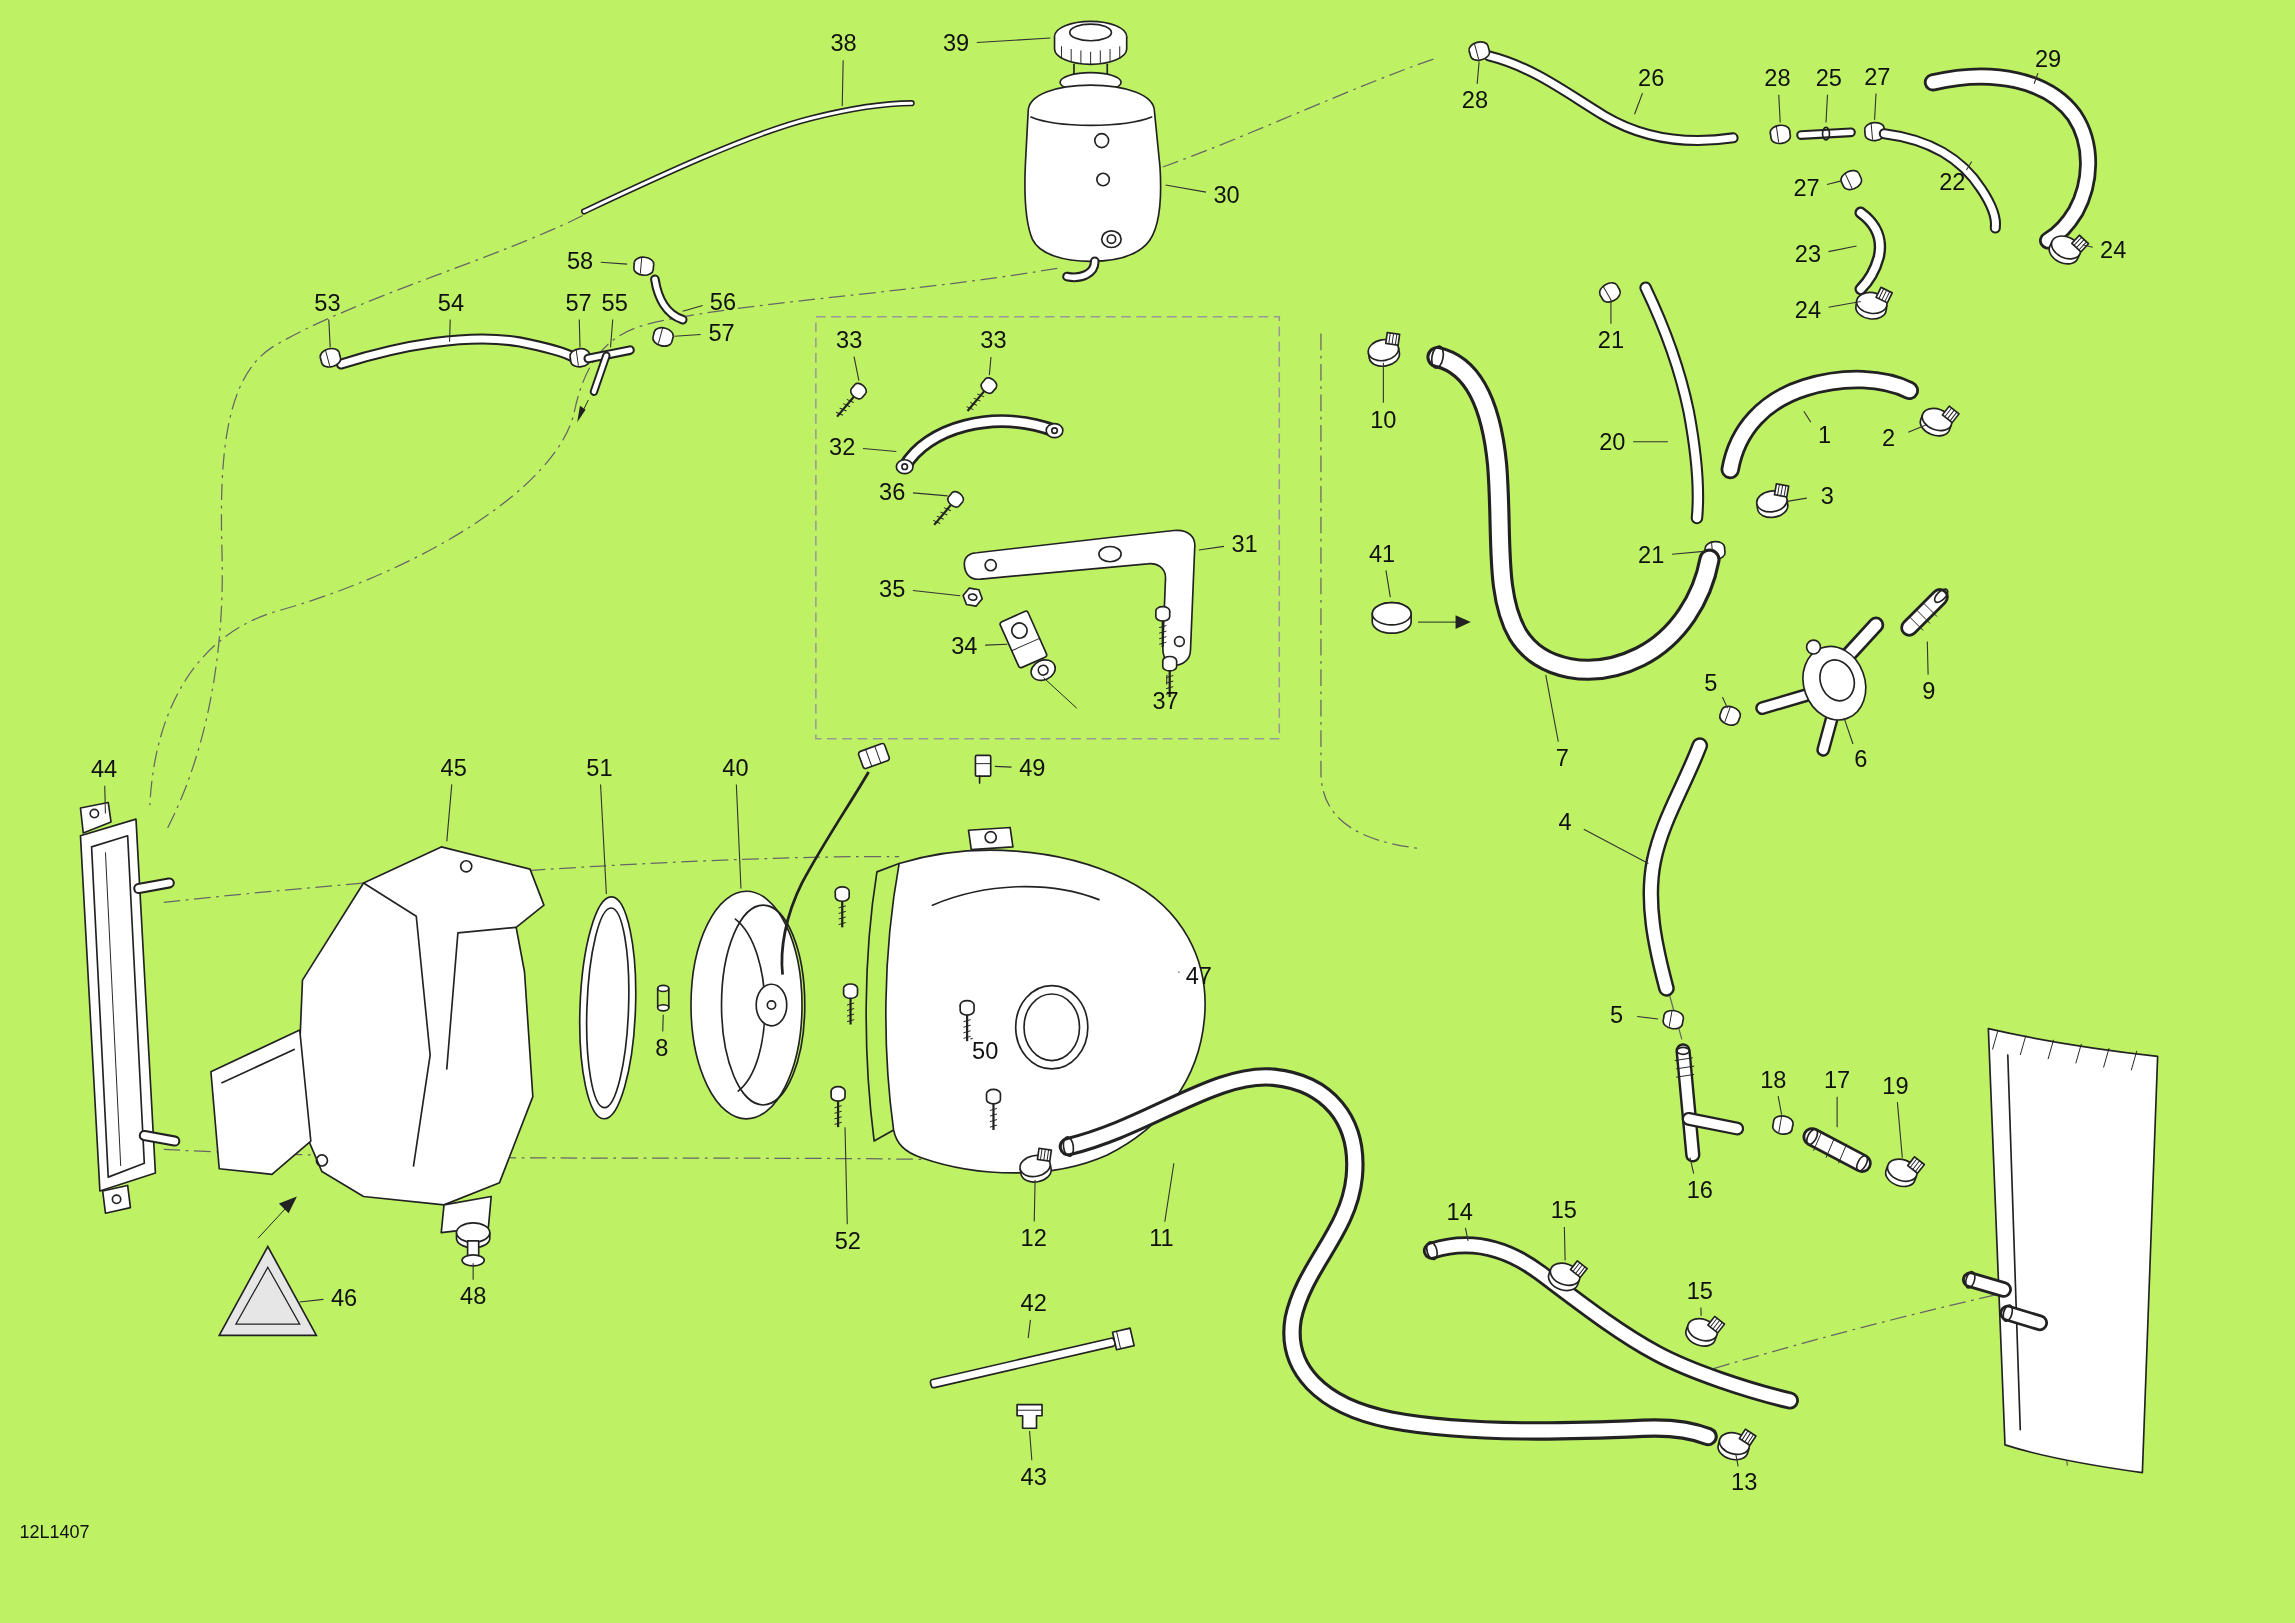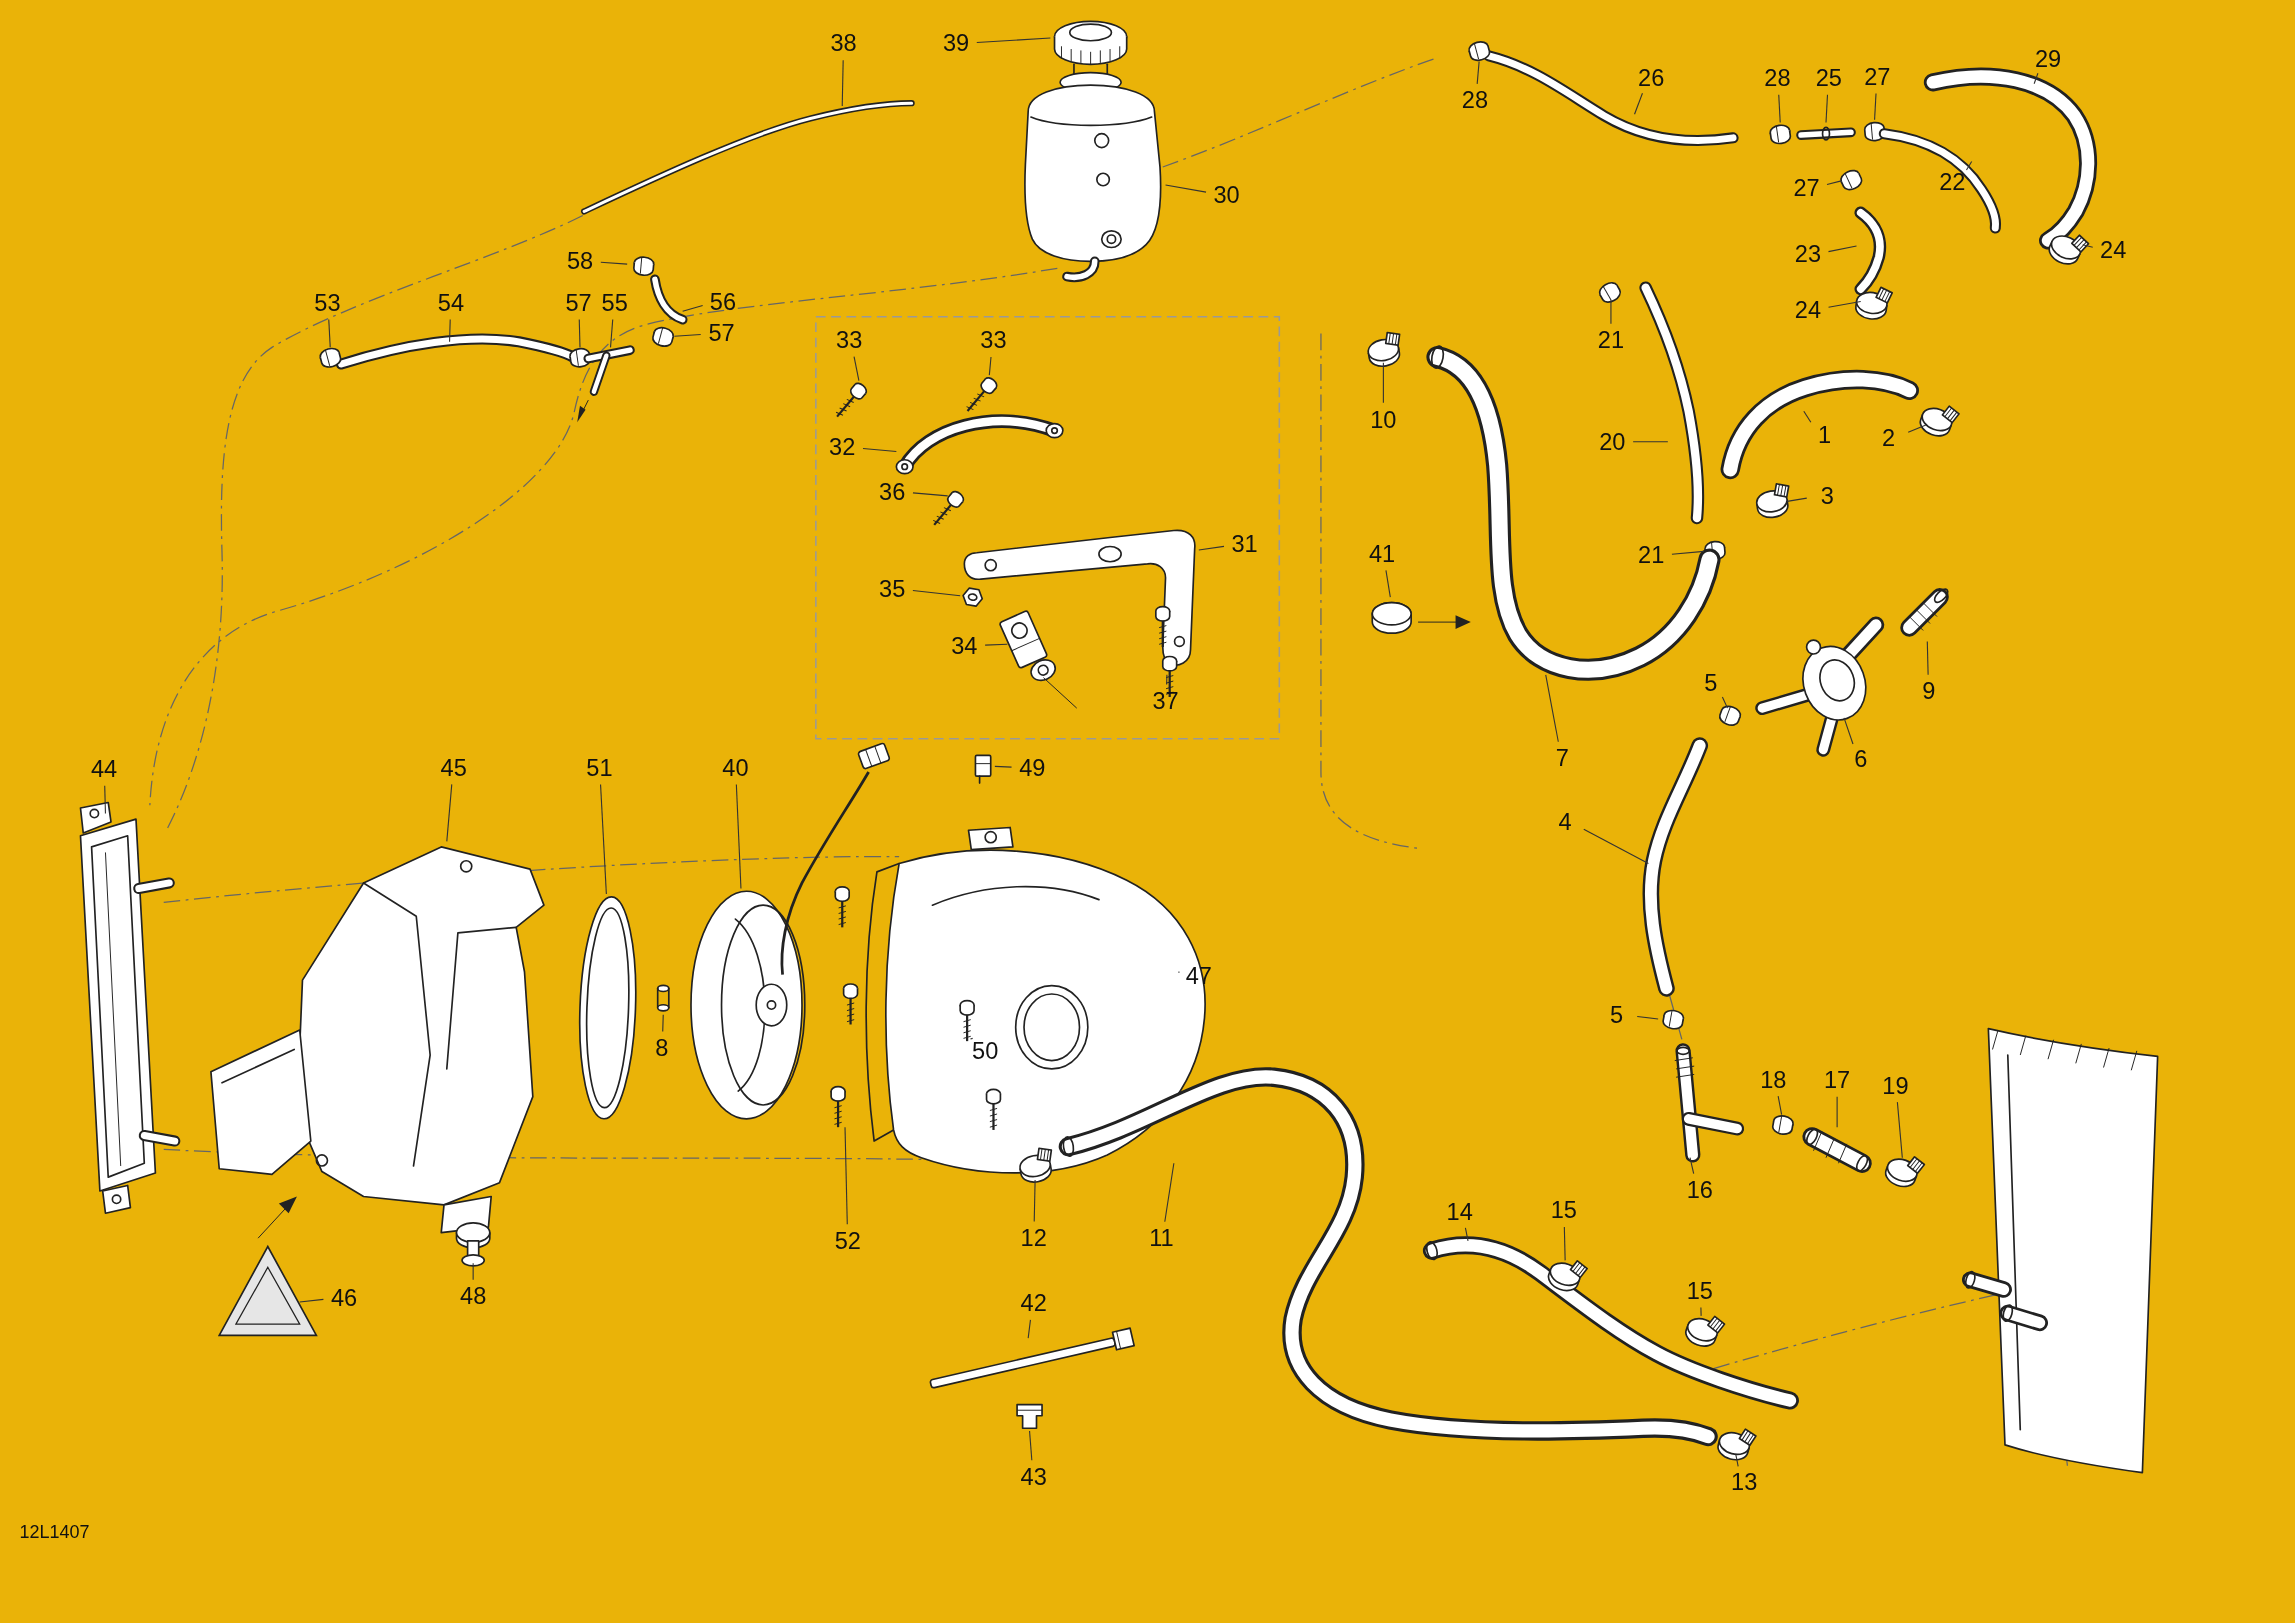--- a/index.html
+++ b/index.html
@@ -1,16 +1,16 @@
 <!DOCTYPE html>
 <html style="font-size:7.4px"><head>
 <meta charset="utf-8">
 <style>
   html,body{margin:0;padding:0;background:#fff;width:100%;height:100%;}
-  .stage{width:100vw;height:100vh;background:#eab308;}
+  .stage{width:100vw;height:100vh;background:#bef264;}
   svg{display:block;width:100%;height:100%;}
   .ln{fill:none;stroke:#222;stroke-width:1.2;stroke-linecap:round;stroke-linejoin:round}
   .fw{fill:#fff;stroke:#222;stroke-width:1.2;stroke-linejoin:round}
   .to{fill:none;stroke:#222;stroke-linecap:round;stroke-linejoin:round}
   .ti{fill:none;stroke:#fff;stroke-linecap:round;stroke-linejoin:round}
   .dash{fill:none;stroke:#666;stroke-width:0.9;stroke-dasharray:12 4 2 4}
   .boxdash{fill:none;stroke:#999;stroke-width:1.1;stroke-dasharray:7 4}
   .thin{stroke:#222;stroke-width:0.7}
   .leader{stroke:#333;stroke-width:0.8}
   .callout{font-family:"Liberation Sans",sans-serif;font-size:17px;fill:#111;text-anchor:middle;dominant-baseline:central}

